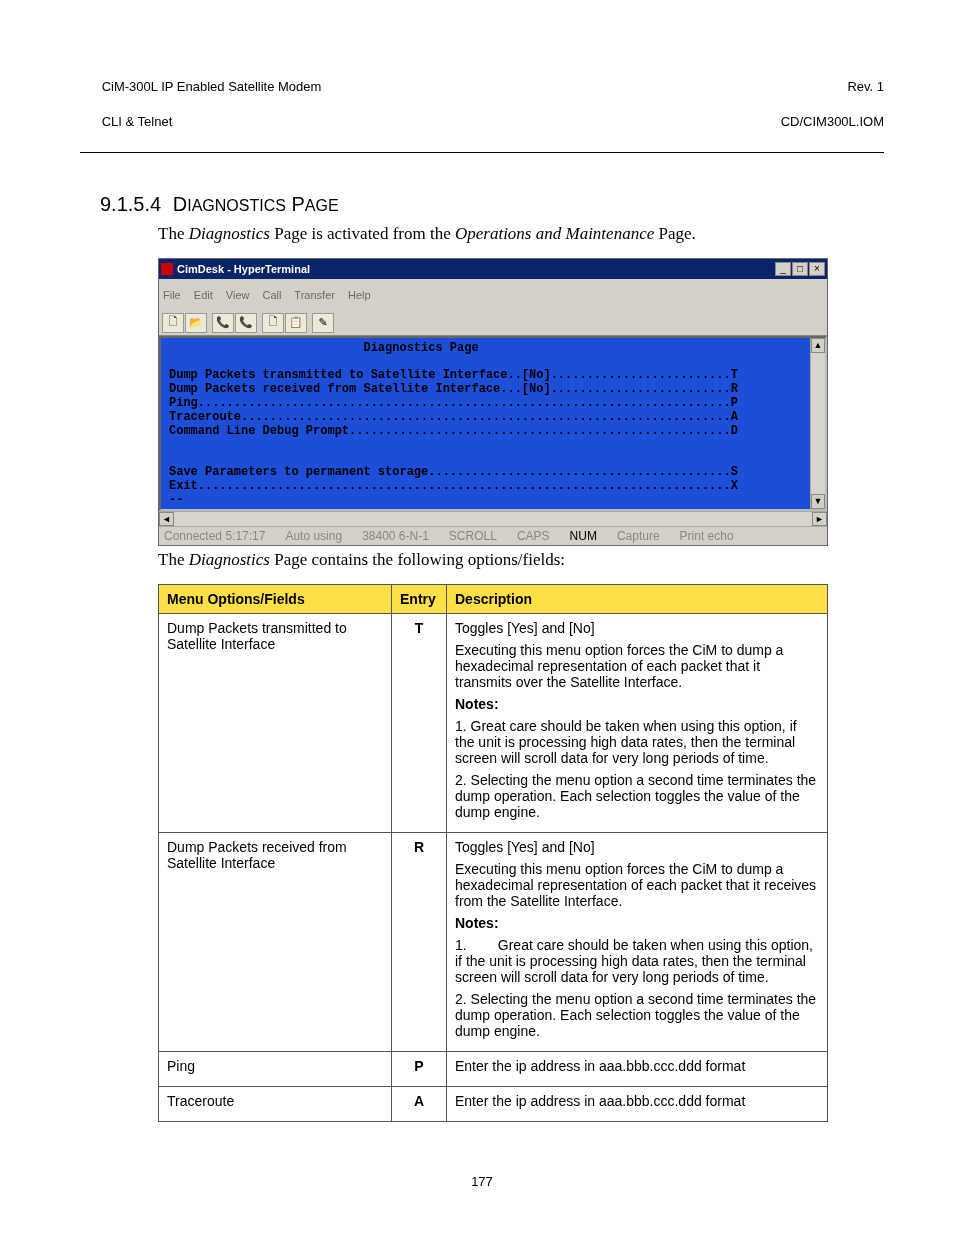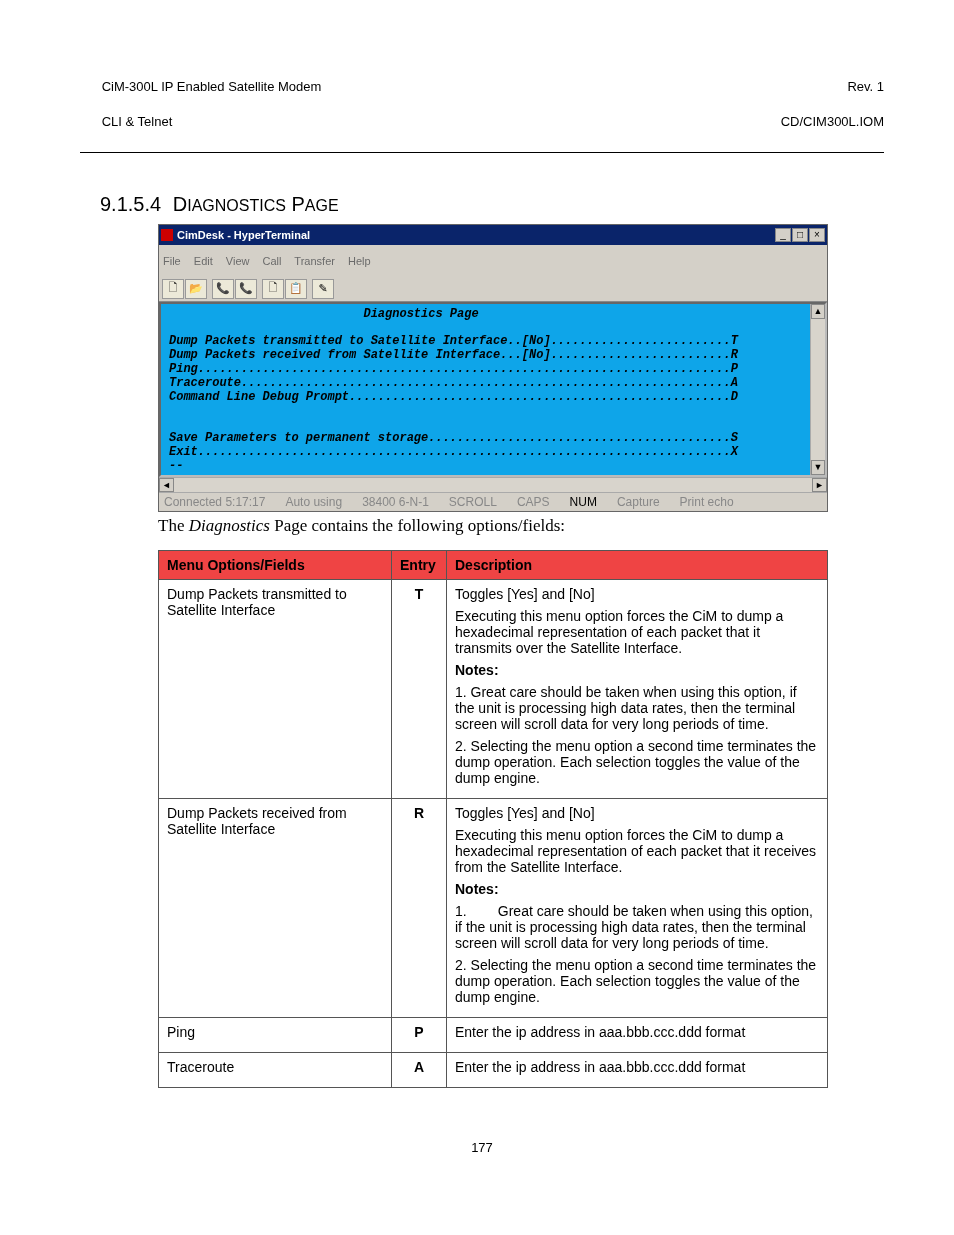--- a/index.html
+++ b/index.html
@@ -103,29 +103,28 @@
     font-size: 11px;
   }
   .terminal-wrap {
     position: relative;
     display: flex;
     border: 2px inset #bbb;
     background: #efefef;
   }
   .terminal {
     flex: 1;
-    background: #0ea5e9;
+    background: #1d4ed8;
     font-family: "Courier New", monospace;
     font-size: 12px;
     font-weight: bold;
     white-space: pre;
     padding: 4px 4px 2px 8px;
     line-height: 1.15;
     overflow: hidden;
-    font-style: italic;
   }
   .vscroll {
     width: 15px;
     background: #d8d4cc;
     position: relative;
     border-left: 1px solid #aaa;
   }
   .vscroll .up, .vscroll .down {
     position: absolute;
     left: 0; right: 0;
@@ -170,21 +169,21 @@
     border-collapse: collapse;
     font-size: 14px;
   }
   table.opts th, table.opts td {
     border: 1px solid #555;
     padding: 6px 8px;
     vertical-align: top;
     text-align: left;
   }
   table.opts th {
-    background: #ef4444;
+    background: #fde047;
     font-weight: bold;
   }
   table.opts td.entry { text-align: center; font-weight: bold; width: 55px; }
   table.opts td.menu { width: 233px; }
   .desc p { margin: 0 0 6px 0; }
   .desc .notes { font-weight: bold; }
 
   .pagenum {
     text-align: center;
     font-size: 13px;
@@ -205,20 +204,23 @@
       <span>Rev. 1</span><br>
       <span>CD/CIM300L.IOM</span>
     </div>
   </div>
 
   <h2>
     <span class="sec-num">9.1.5.4</span>
     <span class="sec-title">D<span style="font-size:16px">IAGNOSTICS</span> P<span style="font-size:16px">AGE</span></span>
   </h2>
 
+  <p class="intro">
+    <span>The </span><i>Diagnostics</i><span> Page is activated from the </span><i>Operations and Maintenance</i><span> Page.</span>
+  </p>
 
   <div class="htwin">
     <div class="titlebar">
       <span class="icon"></span>
       <span class="title">CimDesk - HyperTerminal</span>
       <span class="winbtn">_</span>
       <span class="winbtn">□</span>
       <span class="winbtn">×</span>
     </div>
     <div class="menubar">

